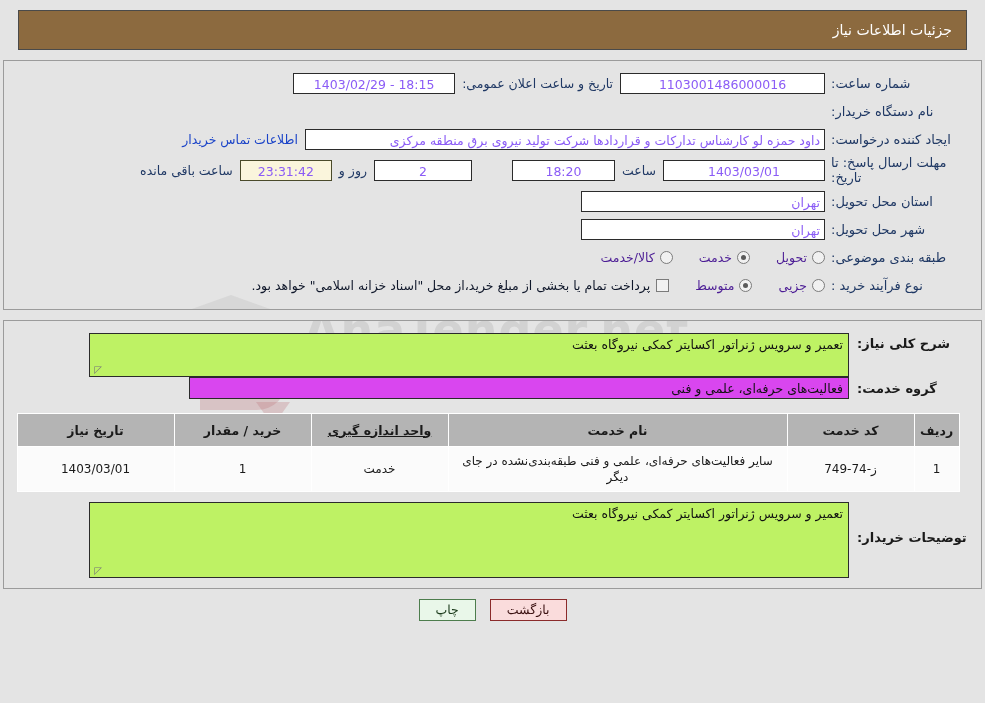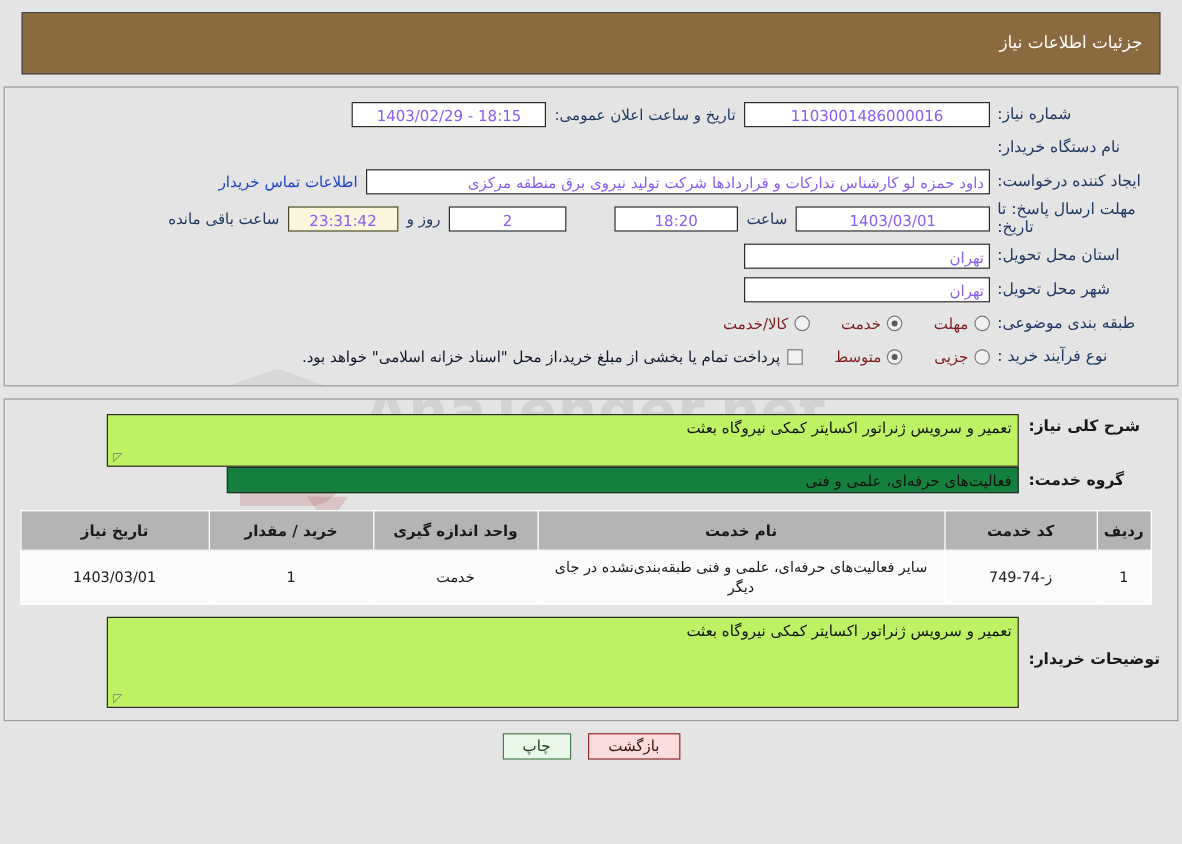--- a/index.html
+++ b/index.html
@@ -12,21 +12,21 @@
     width: 985px;
     height: 703px;
     overflow: hidden;
     position: relative;
     direction: rtl;
   }
 
   
   .header-bar {
     margin: 10px 18px 0 18px;
-    height: 52px;
+    height: 40px;
     background: #8c6a3f;
     border: 1px solid #4a4a4a;
     display: flex;
     align-items: center;
     justify-content: flex-start;
     box-sizing: border-box;
     padding-left: 23px;
   }
   .header-title {
     color: #ffffff;
@@ -141,21 +141,21 @@
   .fbox.center { text-align: center; }
   .fbox.cream { background: #faf5dc; border: 1px solid #4a4a2a; }
 
   .w-needno   { width: 205px; }
   .w-org      { width: 520px; }
   .w-creator  { width: 520px; }
   .w-date     { width: 162px; }
   .w-time     { width: 103px; }
   .w-days     { width: 98px; }
   .w-count    { width: 92px; }
-  .w-prov     { width: 205px; }
+  .w-prov     { width: 244px; }
 
   .inline-lbl {
     color: #1f3864;
     font-size: 12.5px;
     padding: 0 7px;
     white-space: nowrap;
   }
   .link-blue {
     color: #1b44c8;
     font-size: 12.5px;
@@ -184,21 +184,21 @@
     margin-left: 5px;
   }
   .radio-dot.on::after {
     content: "";
     position: absolute;
     left: 3px; top: 3px;
     width: 5px; height: 5px;
     border-radius: 50%;
     background: #5a5a5a;
   }
-  .radio-lbl { color: #7f1d1d; font-size: 12.5px; }
+  .radio-lbl { color: #4c1d95; font-size: 12.5px; }
 
   .check-item { display: flex; align-items: center; white-space: nowrap; }
   .check-box {
     width: 13px; height: 13px;
     border: 1px solid #7b7b7b;
     background: #f1f1f1;
     box-sizing: border-box;
     margin-left: 6px;
     display: inline-block;
   }
@@ -255,21 +255,21 @@
     font-weight: bold;
     font-size: 13px;
     width: 122px;
     flex: 0 0 122px;
     text-align: left;
     padding-left: 8px;
     box-sizing: border-box;
   }
   .group-box {
     width: 660px;
-    background: #15803d;
+    background: #d946ef;
     border: 1px solid #2b2b2b;
     height: 22px;
     line-height: 22px;
     font-size: 12.5px;
     color: #111;
     padding: 0 5px;
     box-sizing: border-box;
     text-align: right;
   }
 
@@ -297,21 +297,21 @@
     font-size: 12px;
     border: 1px solid #ffffff;
     padding: 6px 5px;
     text-align: center;
     vertical-align: middle;
     line-height: 16px;
   }
   .col-row  { width: 36px; }
   .col-code { width: 118px; }
   .col-name { width: 330px; }
-  .col-unit { width: 128px; }
+  .col-unit { width: 128px; text-decoration: underline; }
   .col-qty  { width: 128px; }
   .col-date { width: 148px; margin-left: 26px; }
 
   
   .footer {
     margin-top: 10px;
     display: flex;
     justify-content: center;
     align-items: center;
     gap: 14px;
@@ -344,21 +344,21 @@
 </div>
 
 <div class="panel panel-top">
   <div class="watermark">
     <div class="wm-shield"></div>
   </div>
 
   <div class="layer">
 
     <div class="frow">
-      <div class="flabel">شماره نیاز:</div>
+      <div class="flabel">شماره ساعت:</div>
       <div class="fbox w-needno center">1103001486000016</div>
       <div class="inline-lbl">تاریخ و ساعت اعلان عمومی:</div>
       <div class="fbox w-date center">18:15 - 1403/02/29</div>
     </div>
 
     <div class="frow">
       <div class="flabel">نام دستگاه خریدار:</div>
     </div>
 
     <div class="frow">
@@ -387,21 +387,21 @@
     <div class="frow">
       <div class="flabel">شهر محل تحویل:</div>
       <div class="fbox w-prov">تهران</div>
     </div>
 
     <div class="frow">
       <div class="flabel">طبقه بندی موضوعی:</div>
       <div class="radio-group">
         <div class="radio-item">
           <span class="radio-dot"></span>
-          <span class="radio-lbl">مهلت</span>
+          <span class="radio-lbl">تحویل</span>
         </div>
         <div class="radio-item">
           <span class="radio-dot on"></span>
           <span class="radio-lbl">خدمت</span>
         </div>
         <div class="radio-item">
           <span class="radio-dot"></span>
           <span class="radio-lbl">کالا/خدمت</span>
         </div>
       </div>

